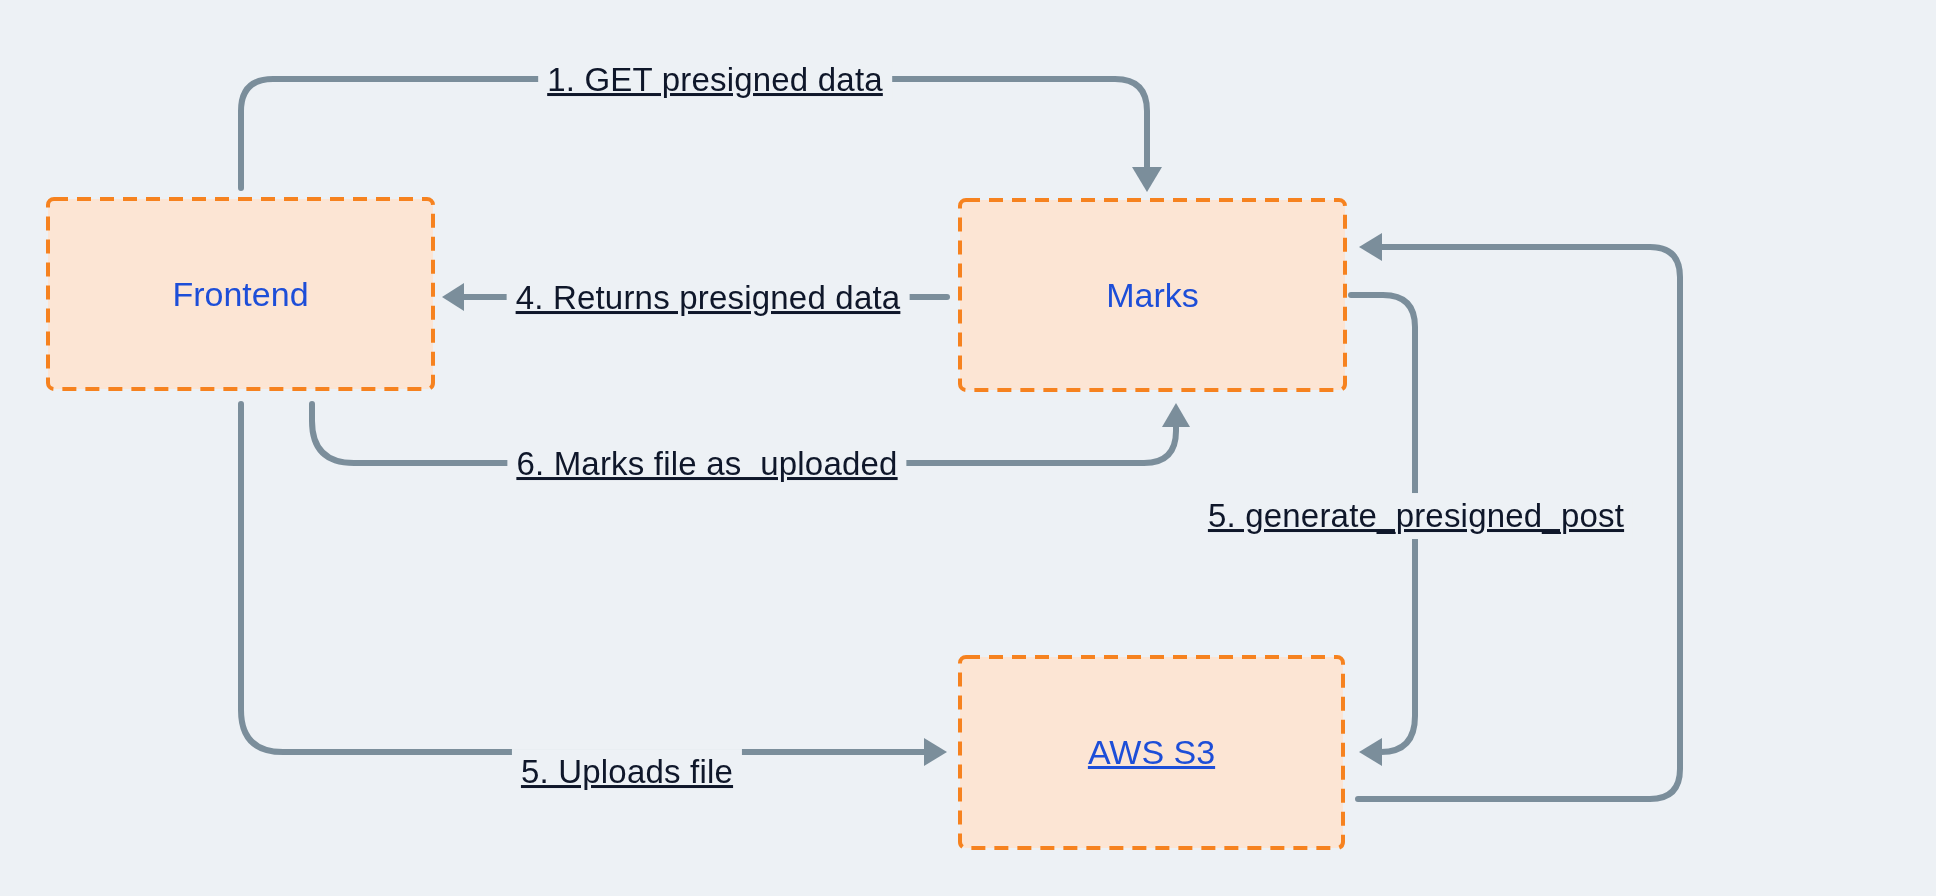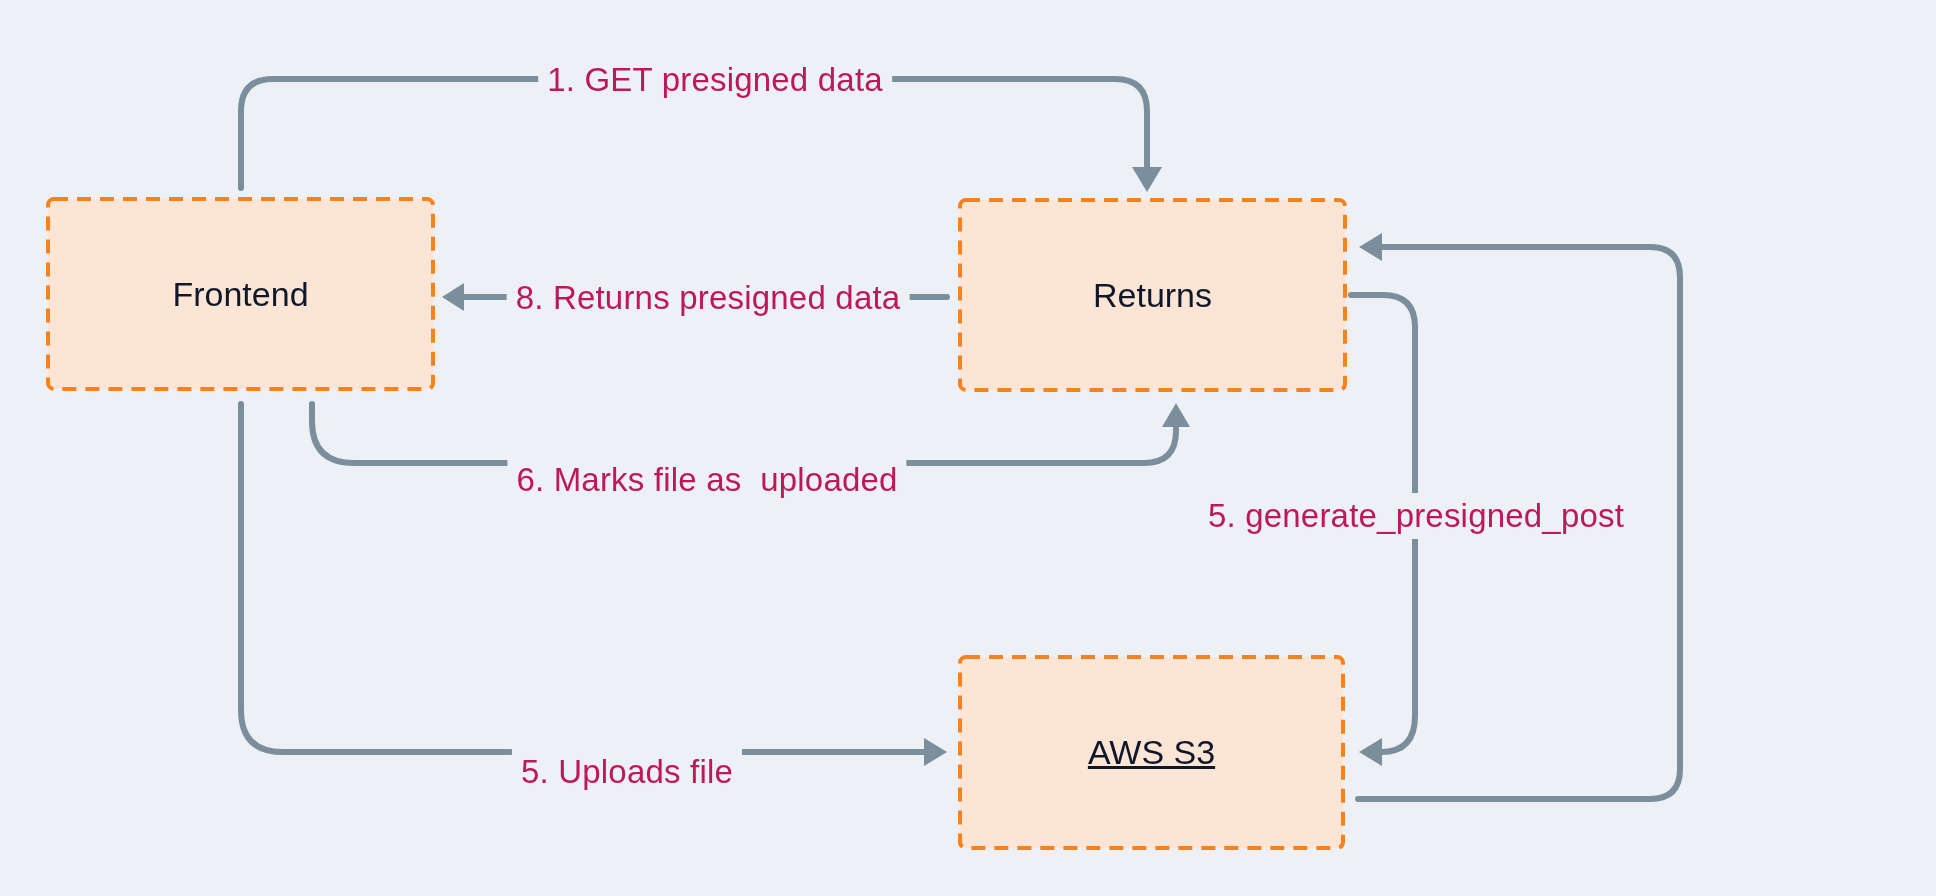--- a/index.html
+++ b/index.html
@@ -19,33 +19,34 @@
     position: absolute;
     left: 0;
     top: 0;
   }
   .edge-label {
     position: absolute;
     transform: translate(-50%, -50%);
     white-space: pre;
     font-size: 33px;
     letter-spacing: 0.2px;
-    color: #be185d;
+    color: #0f172a;
     background: #edf1f5;
     padding: 4px 9px;
     line-height: 1.15;
     z-index: 3;
+    text-decoration: underline;
   }
   .node-label {
     position: absolute;
     display: flex;
     align-items: center;
     justify-content: center;
     font-size: 34px;
-    color: #0f172a;
+    color: #1d4ed8;
     z-index: 2;
     pointer-events: none;
     white-space: pre;
   }
 </style>
 </head>
 <body>
 
 <div class="diagram">
 
@@ -83,30 +84,30 @@
 
     <rect x="48" y="199" width="385" height="190" rx="6" fill="#fce5d4" stroke="#f6821f" stroke-width="4" stroke-dasharray="14 9"></rect>
     <rect x="960" y="200" width="385" height="190" rx="6" fill="#fce5d4" stroke="#f6821f" stroke-width="4" stroke-dasharray="14 9"></rect>
     <rect x="960" y="657" width="383" height="191" rx="6" fill="#fce5d4" stroke="#f6821f" stroke-width="4" stroke-dasharray="14 9"></rect>
   </svg>
 
   <div class="node-label" style="left:48px; top:199px; width:385px; height:190px;">
     <span>Frontend</span>
   </div>
   <div class="node-label" style="left:960px; top:200px; width:385px; height:190px;">
-    <span>Returns</span>
+    <span>Marks</span>
   </div>
   <div class="node-label" style="left:960px; top:657px; width:383px; height:191px;text-decoration:underline;">
     <span>AWS S3</span>
   </div>
 
   <div class="edge-label" style="left:715px; top:80px;">1. GET presigned data</div>
 
   <div class="edge-label" style="left:1416px; top:516px;">5. generate_presigned_post</div>
 
 
-  <div class="edge-label" style="left:708px; top:298px;">8. Returns presigned data</div>
+  <div class="edge-label" style="left:708px; top:298px;">4. Returns presigned data</div>
 
   <div class="edge-label" style="left:627px; top:752px;margin-top:20px;">5. Uploads file</div>
 
-  <div class="edge-label" style="left:707px; top:464px;margin-top:16px;">6. Marks file as  uploaded</div>
+  <div class="edge-label" style="left:707px; top:464px;">6. Marks file as  uploaded</div>
 
 </div>
 
 </body></html>

